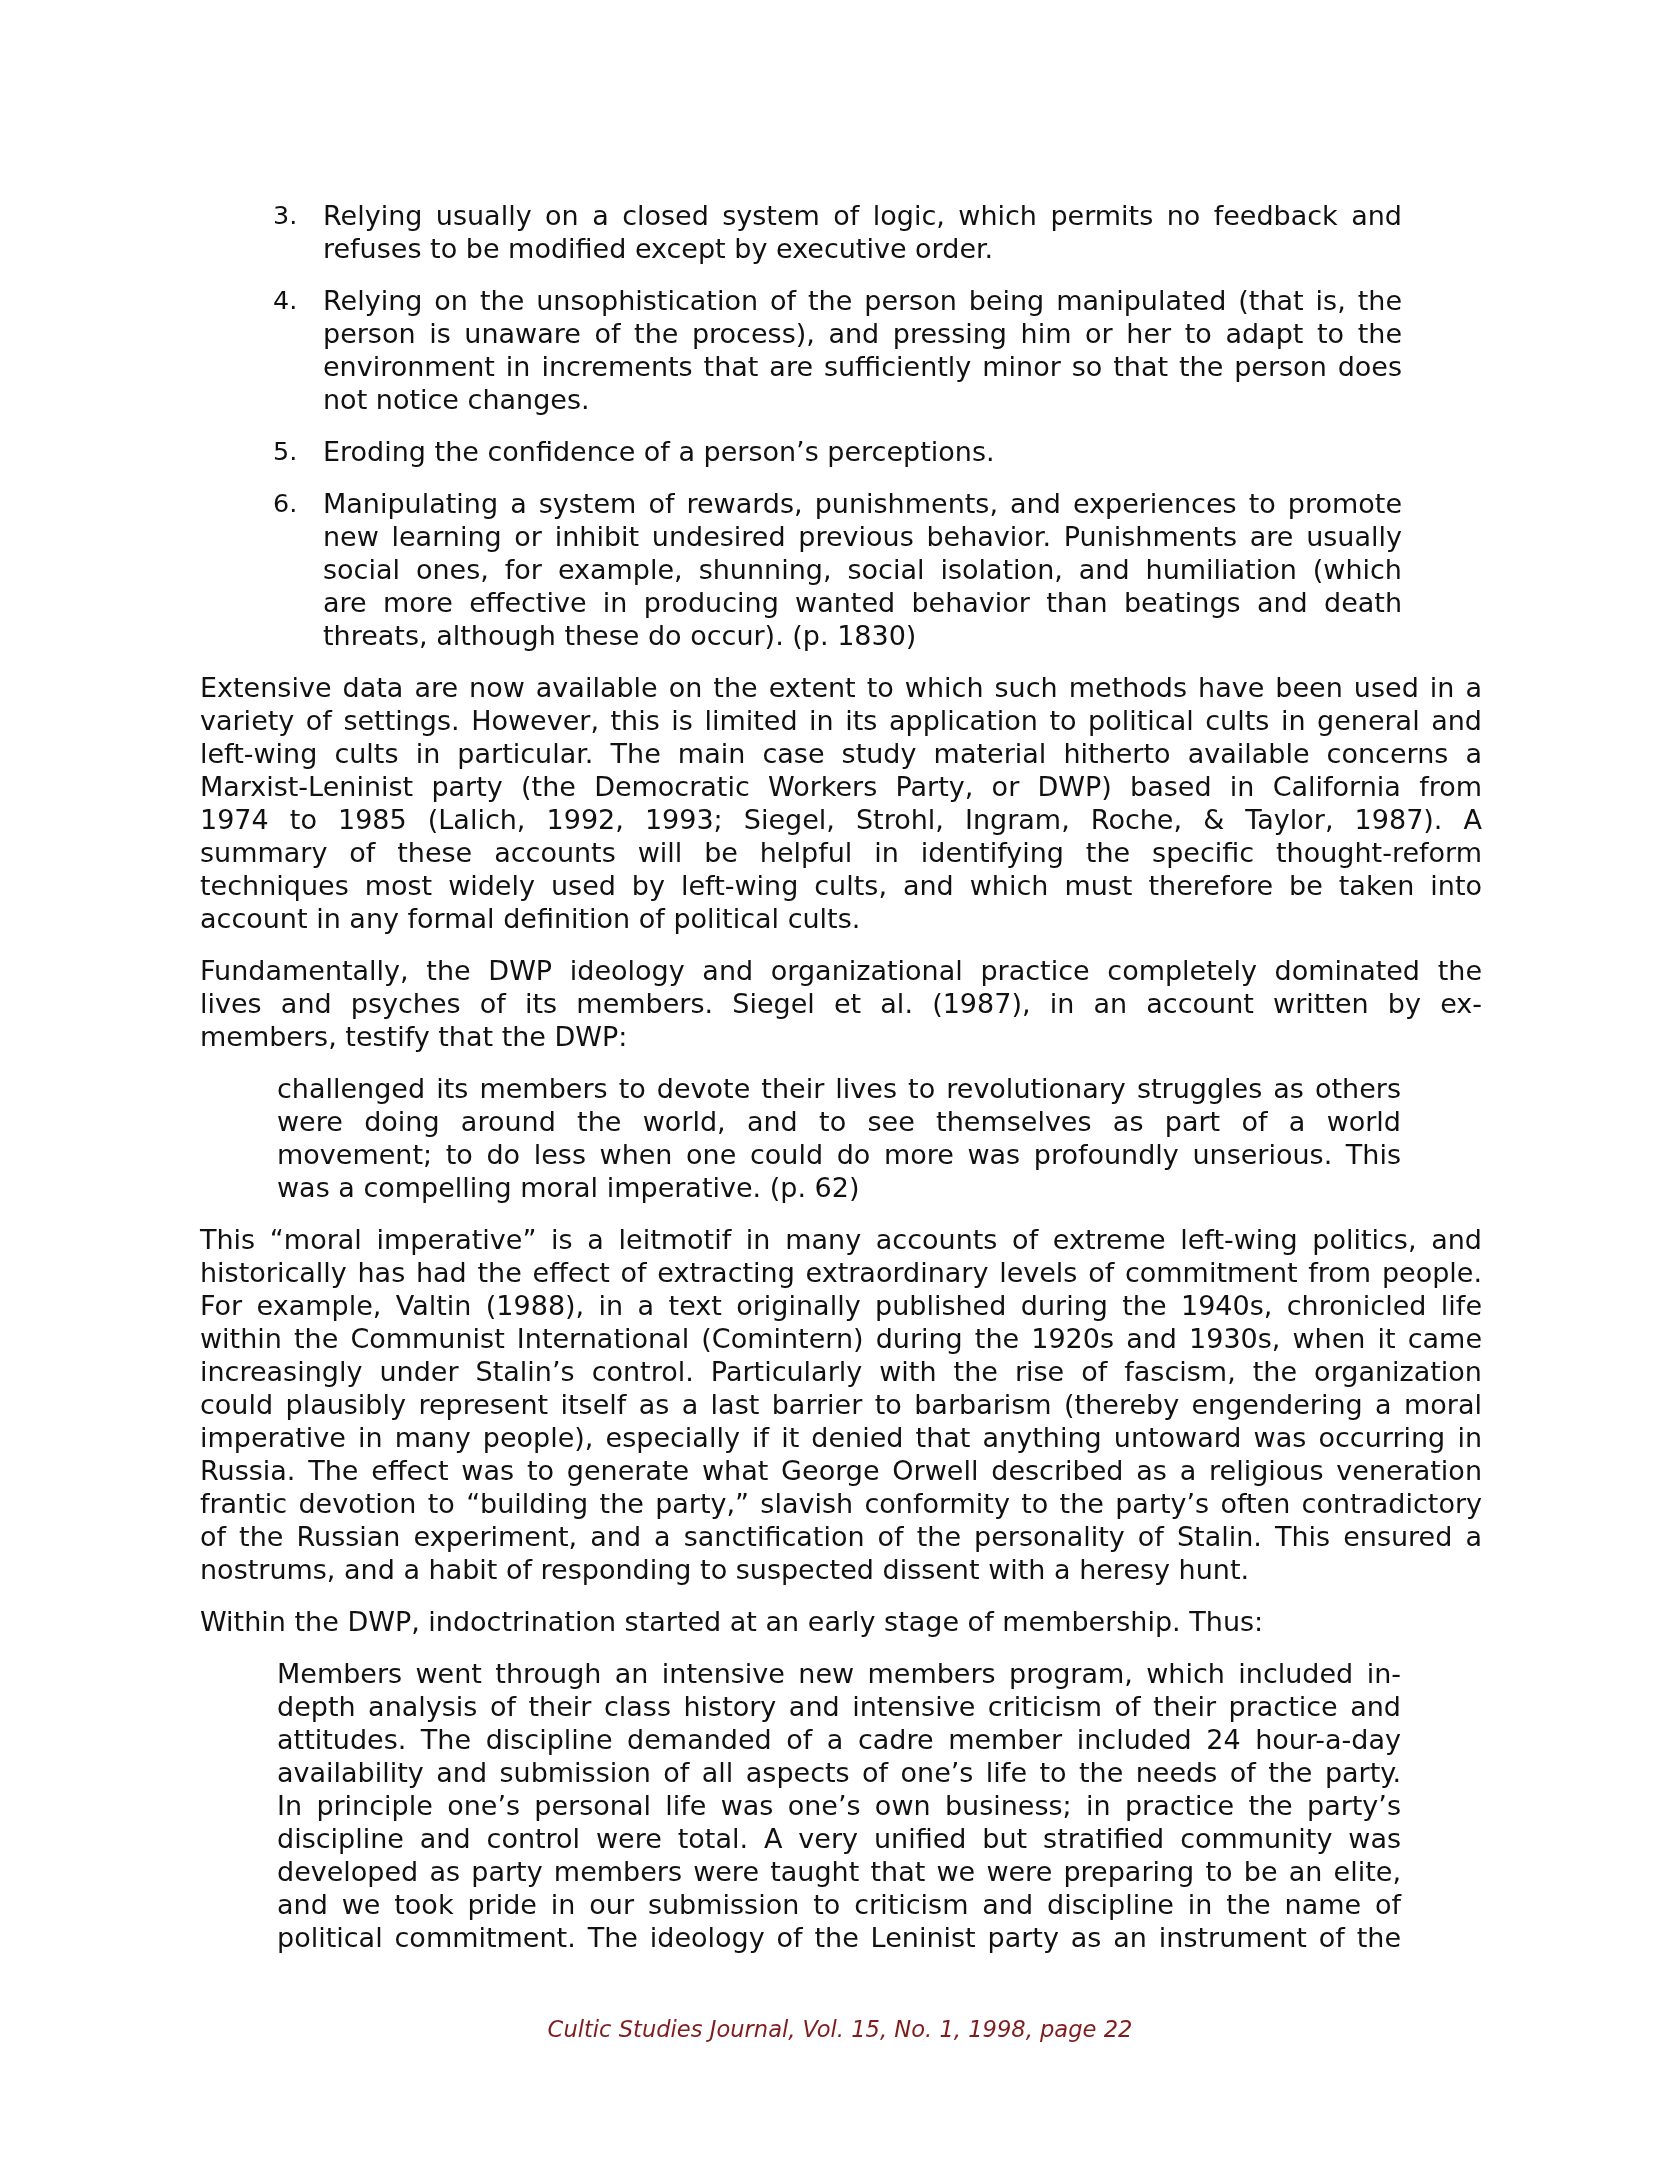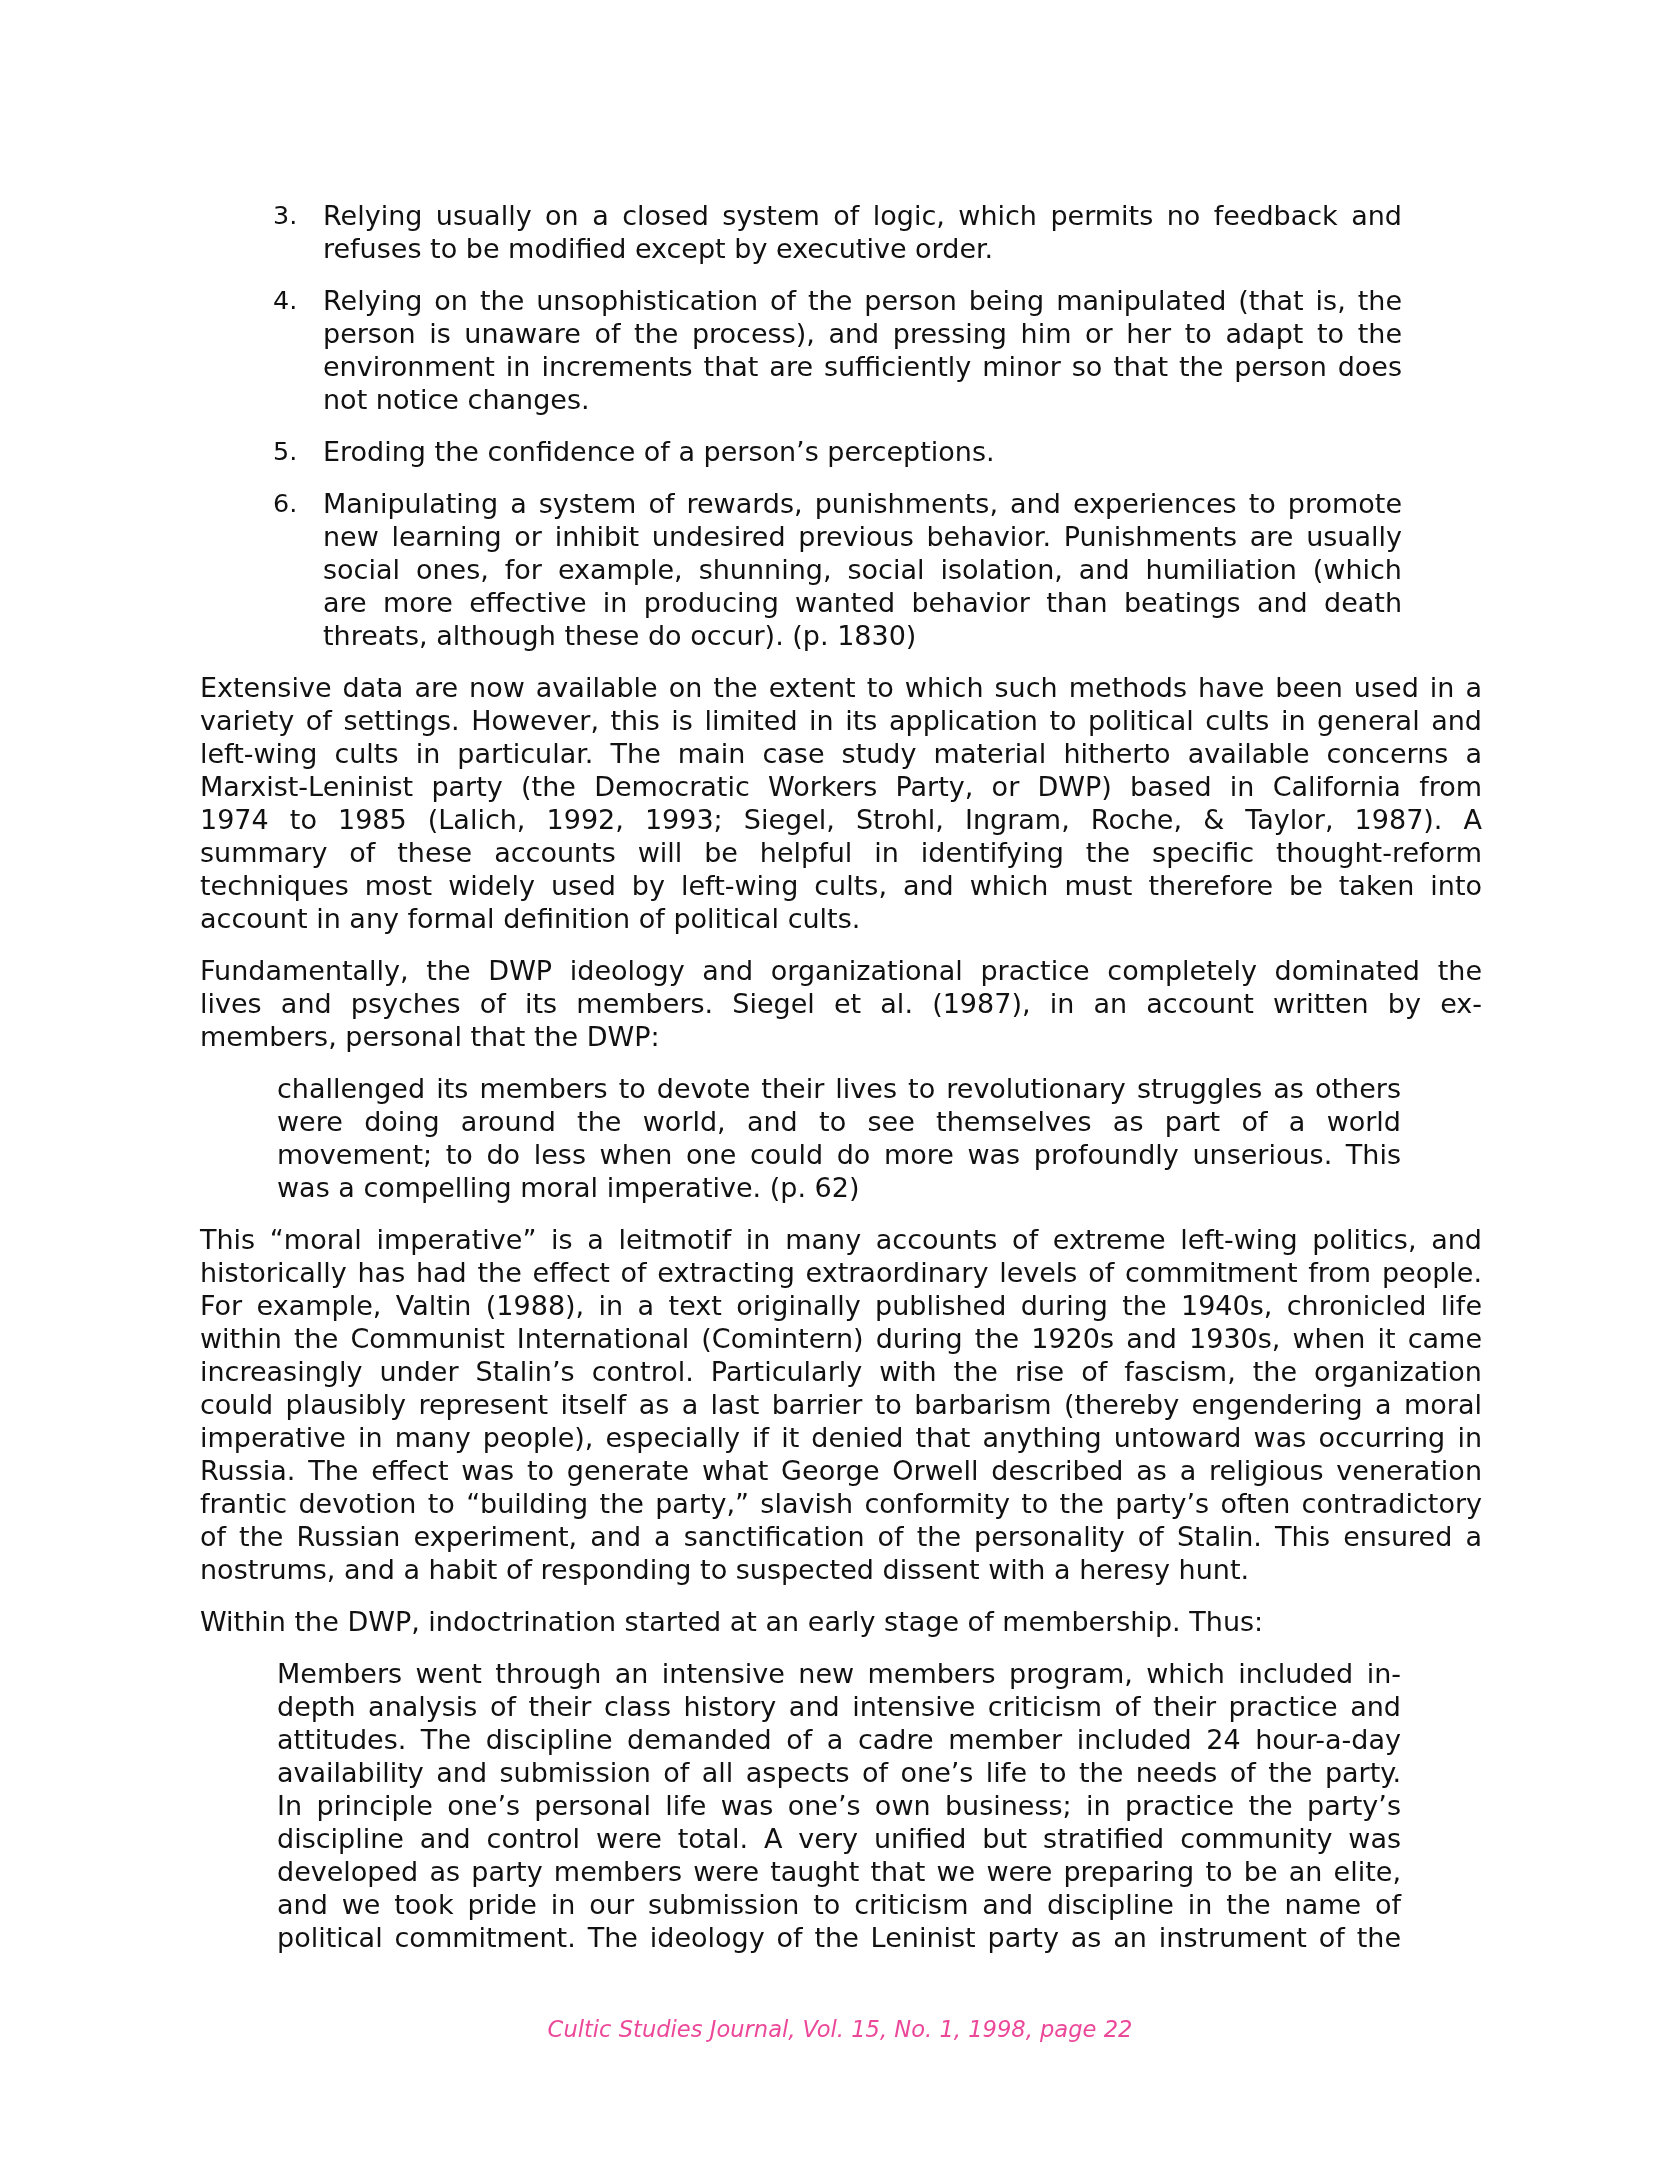--- a/index.html
+++ b/index.html
@@ -10,21 +10,21 @@
   .line { display: block; height: 33px; line-height: 33px; font-size: 27px; white-space: nowrap;
           text-align: justify; text-align-last: justify; }
   .line.last { text-align: center; text-align-last: left; }
   .block { margin-bottom: 19px; }
   .list-item { position: relative; margin-left: 273px; width: 1129px; }
   .list-num { position: absolute; left: 0; top: 0; font-size: 25.4px; line-height: 33px; }
   .list-text { margin-left: 50px; width: 1079px; }
   .para { margin-left: 200px; width: 1282px; }
   .quote { margin-left: 277px; width: 1124px; }
   .footer { position: absolute; left: 0; width: 1680px; top: 2014px; text-align: center;
-            font-size: 22.6px; font-style: italic; line-height: 30px; color: #ec4899; }
+            font-size: 22.6px; font-style: italic; line-height: 30px; color: #7f1d1d; }
 </style>
 </head>
 <body>
 
 <div class="page">
   <div class="content">
 
     <div class="block list-item">
       <span class="list-num">3.</span>
       <div class="list-text">
@@ -68,21 +68,21 @@
       <span class="line">Marxist-Leninist party (the Democratic Workers Party, or DWP) based in California from</span>
       <span class="line">1974 to 1985 (Lalich, 1992, 1993; Siegel, Strohl, Ingram, Roche, &amp; Taylor, 1987). A</span>
       <span class="line">summary of these accounts will be helpful in identifying the specific thought-reform</span>
       <span class="line">techniques most widely used by left-wing cults, and which must therefore be taken into</span>
       <span class="line last">account in any formal definition of political cults.</span>
     </div>
 
     <div class="block para">
       <span class="line">Fundamentally, the DWP ideology and organizational practice completely dominated the</span>
       <span class="line">lives and psyches of its members. Siegel et al. (1987), in an account written by ex-</span>
-      <span class="line last">members, personal that the DWP:</span>
+      <span class="line last">members, testify that the DWP:</span>
     </div>
 
     <div class="block quote">
       <span class="line">challenged its members to devote their lives to revolutionary struggles as others</span>
       <span class="line">were doing around the world, and to see themselves as part of a world</span>
       <span class="line">movement; to do less when one could do more was profoundly unserious. This</span>
       <span class="line last">was a compelling moral imperative. (p. 62)</span>
     </div>
 
     <div class="block para">

